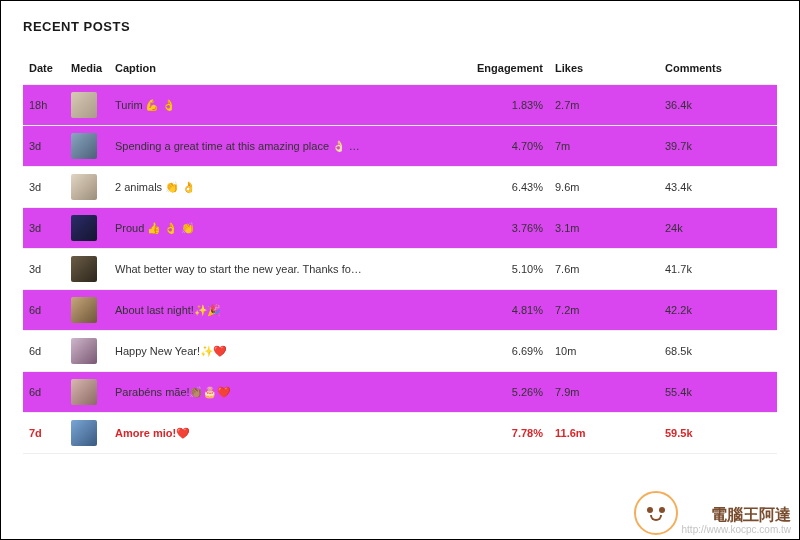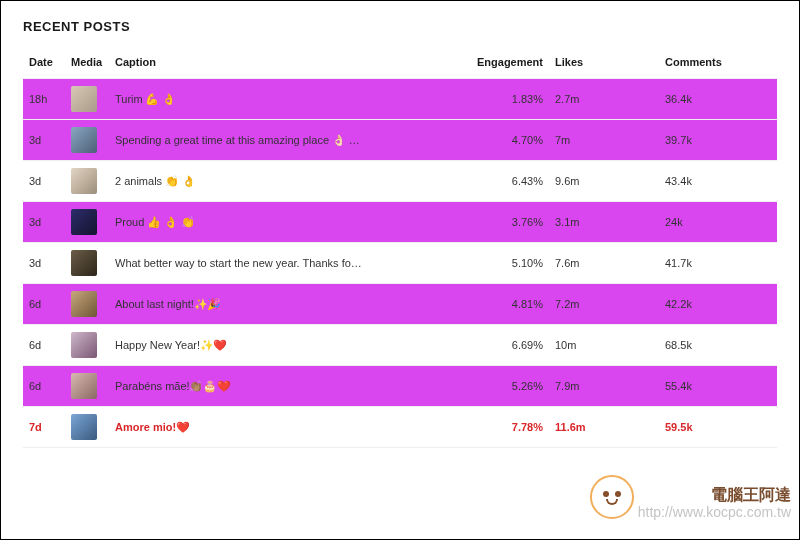--- a/index.html
+++ b/index.html
@@ -11,21 +11,21 @@
     position: relative;
     border: 1px solid #000;
     overflow: hidden;
   }
   .container { padding: 18px 22px 10px 22px; }
   .title {
     font-size: 13px;
     font-weight: 700;
     letter-spacing: 0.5px;
     color: #1a1a1a;
-    margin-bottom: 14px;
+    margin-bottom: 20px;
   }
   table {
     width: 100%;
     border-collapse: collapse;
     font-size: 11px;
   }
   thead th {
     text-align: left;
     font-weight: 700;
     color: #1a1a1a;
@@ -56,21 +56,21 @@
   .hot td { color: #d9262a; font-weight: 700; }
   .caption-cell {
     white-space: nowrap;
     overflow: hidden;
     text-overflow: ellipsis;
     max-width: 280px;
   }
   .watermark {
     position: absolute;
     right: 8px;
-    bottom: 20px;
+    bottom: 4px;
     display: flex;
     align-items: flex-end;
     gap: 4px;
     opacity: 0.9;
   }
   .mascot {
     width: 44px; height: 44px;
     border-radius: 50%;
     background: #fff;
     border: 2px solid #f2a64a;
@@ -82,21 +82,21 @@
   }
   .mascot::before { left: 11px; }
   .mascot::after { right: 11px; }
   .mascot .mouth {
     position: absolute; width: 12px; height: 6px;
     border: 2px solid #7a3b14; border-top: none;
     border-radius: 0 0 10px 10px; left: 14px; top: 22px;
   }
   .wm-text { text-align: right; line-height: 1; }
   .wm-zh { font-size: 16px; font-weight: 800; color: #6a3917; }
-  .wm-url { font-size: 14px; color: #bdbdbd; margin-top: 2px; }
+  .wm-url { font-size: 10px; color: #bdbdbd; margin-top: 2px; }
 </style>
 </head>
 <body>
 
 <div class="container">
   <div class="title">RECENT POSTS</div>
   <table>
     <thead>
       <tr>
         <th class="col-date">Date</th>

